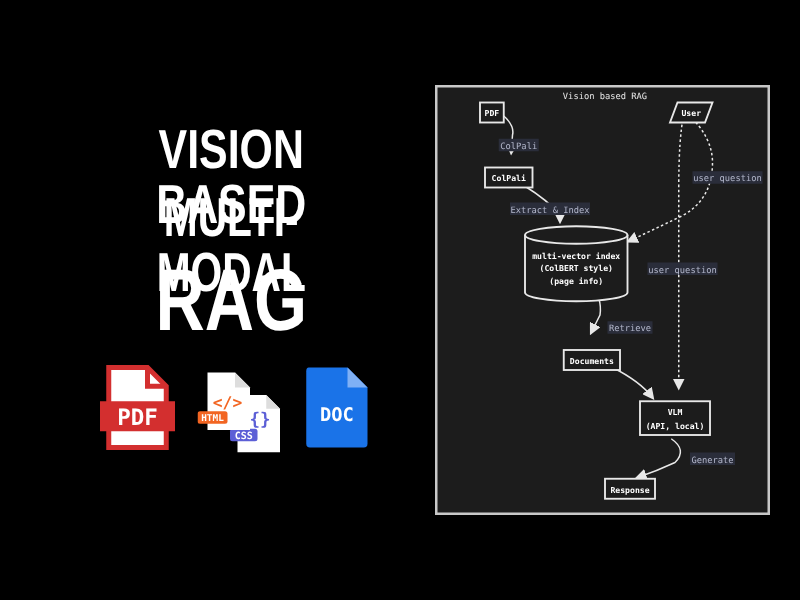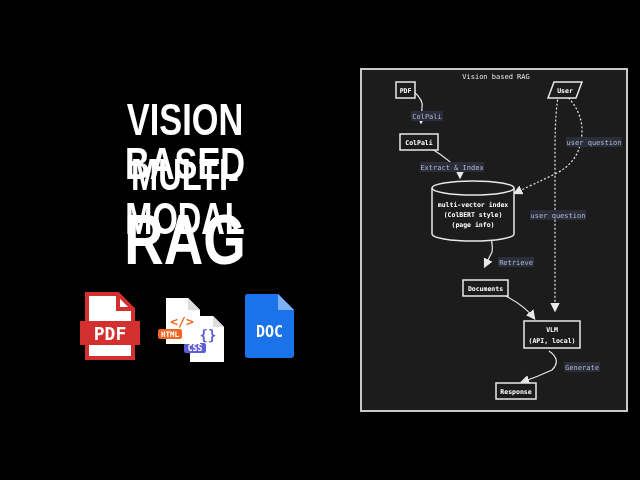--- a/index.html
+++ b/index.html
@@ -3,21 +3,21 @@
 <meta charset="utf-8">
 <style>
   html, body { margin:0; padding:0; }
   body { width:640px; height:480px; background:#000; position:relative; overflow:hidden; font-family:"Liberation Sans", sans-serif; }
   .title { position:absolute; left:40px; width:290px; text-align:center; color:#fff; font-family:"Liberation Sans", sans-serif; font-weight:bold; transform-origin:center; }
   .t1 { top:98px; font-size:44px; line-height:44px; transform:scaleX(0.78); letter-spacing:0px; }
   .t2 { top:153px; font-size:44px; line-height:44px; transform:scaleX(0.74); }
   .t3 { top:205px; font-size:70px; line-height:70px; transform:scaleX(0.78); }
   .icons { position:absolute; left:76px; top:290px; width:230px; height:70px; }
   .icon { position:absolute; }
-  .panel { position:absolute; left:360px; top:68px; width:268px; height:344px; background:#1c1c1c; border:2px solid #c8c8c8; box-sizing:border-box; }
+  .panel { position:absolute; left:348px; top:68px; width:268px; height:344px; background:#1c1c1c; border:2px solid #c8c8c8; box-sizing:border-box; }
   svg text { font-family:"DejaVu Sans Mono", monospace; }
 </style>
 </head>
 <body>
 
 <div class="title t1">VISION BASED</div>
 <div class="title t2">MULTI-MODAL</div>
 <div class="title t3">RAG</div>
 
 <div class="icons">

